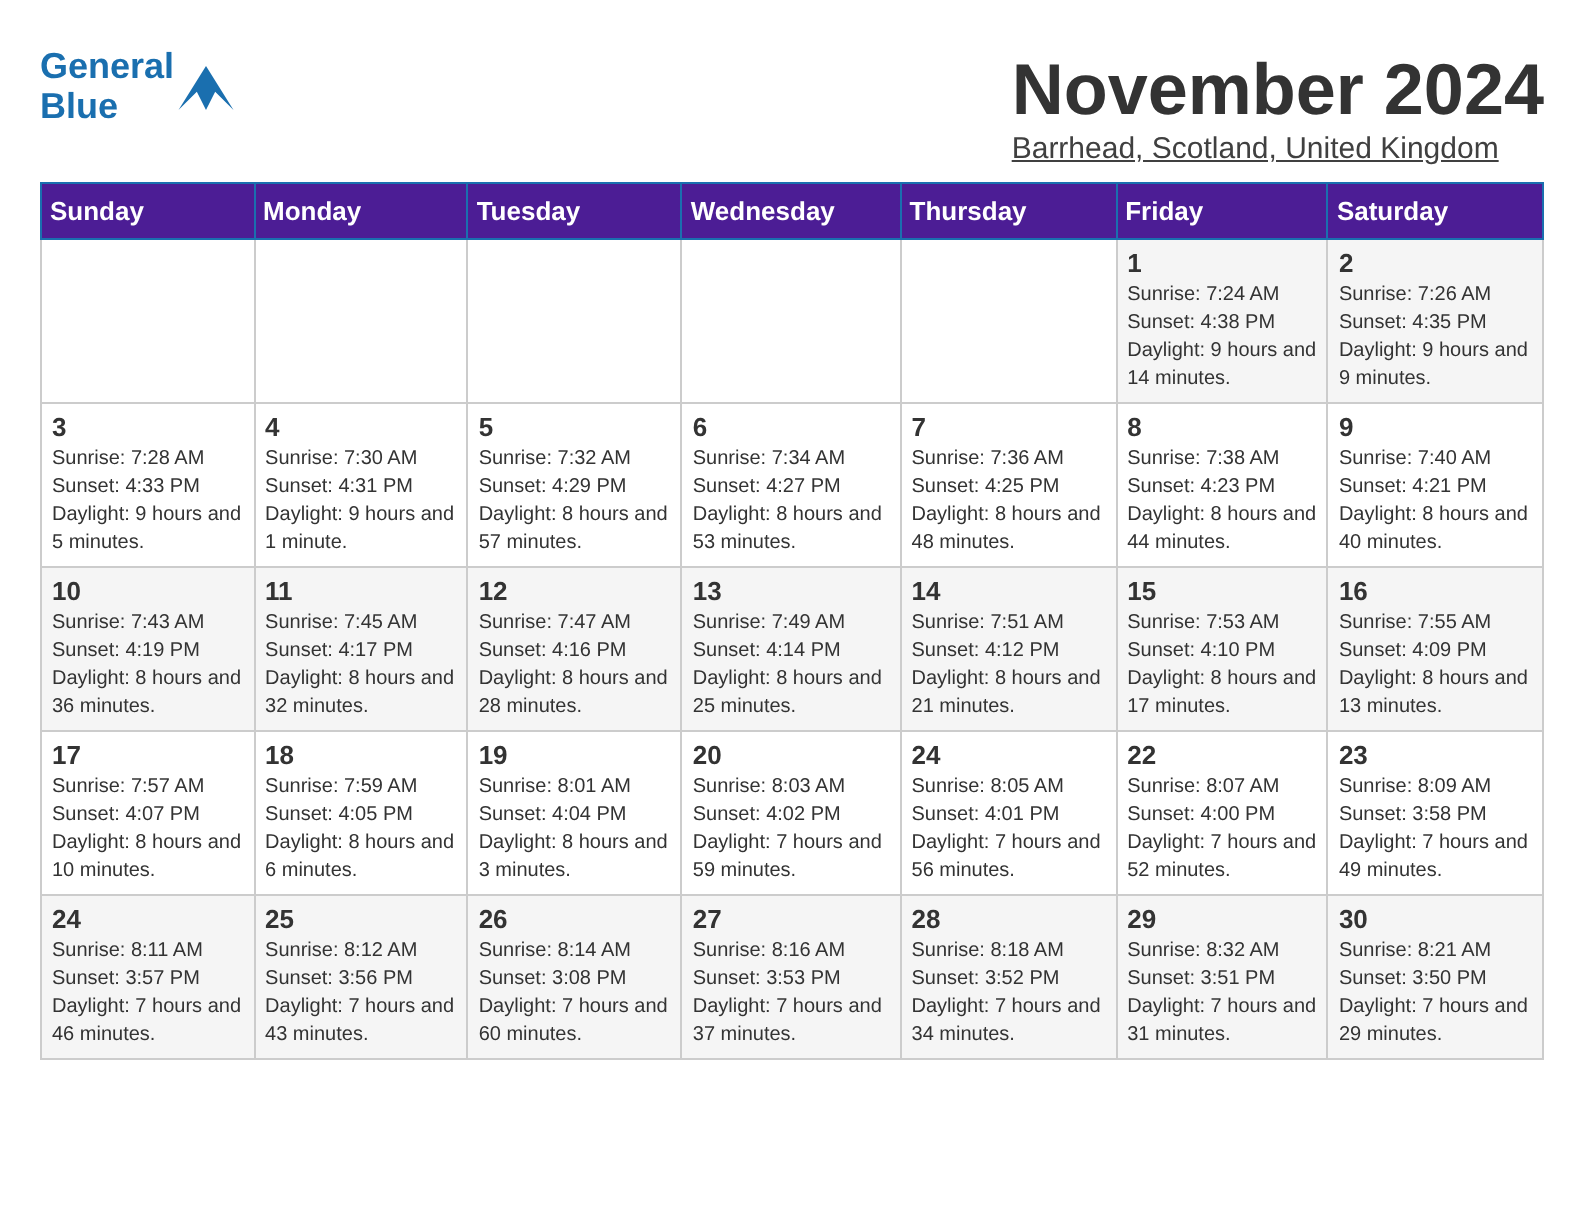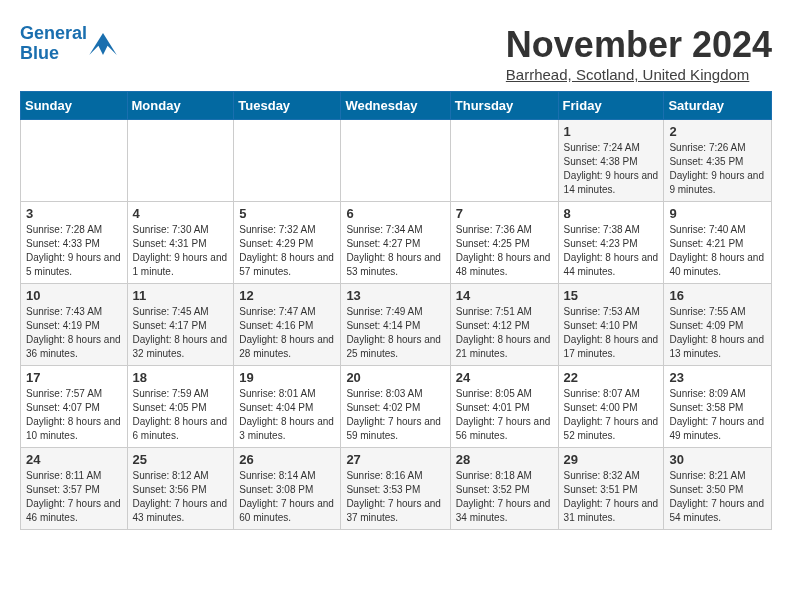--- a/index.html
+++ b/index.html
@@ -8,21 +8,21 @@
     .header { display: flex; justify-content: space-between; align-items: flex-start; margin-bottom: 8px; }
     .logo { display: flex; align-items: center; }
     .logo-text { font-size: 18px; font-weight: bold; color: #333; line-height: 1.1; }
     .logo-text span { color: #1a6faf; }
     .logo-arrow { width: 28px; height: 22px; margin-left: 2px; }
     .title-block { }
     .month-title { font-size: 36px; font-weight: bold; color: #333; }
     .location { font-size: 15px; color: #404040; text-decoration: underline; }
     table { width: 100%; border-collapse: collapse; }
     thead tr th {
-      background: #0369a1;
+      background: #4c1d95;
       color: #fff;
       font-size: 13px;
       font-weight: bold;
       padding: 6px 4px;
       text-align: left;
       border: 1px solid #1a6faf;
     }
     tbody tr { vertical-align: top; }
     tbody tr:nth-child(odd) { background: #f5f5f5; }
     tbody tr:nth-child(even) { background: #ffffff; }
@@ -201,18 +201,18 @@
           <td>
             <div class="day-num">28</div>
             <div class="day-info"><span>Sunrise: 8:18 AM</span><br><span>Sunset: 3:52 PM</span><br><span>Daylight: 7 hours and 34 minutes.</span></div>
           </td>
           <td>
             <div class="day-num">29</div>
             <div class="day-info"><span>Sunrise: 8:32 AM</span><br><span>Sunset: 3:51 PM</span><br><span>Daylight: 7 hours and 31 minutes.</span></div>
           </td>
           <td>
             <div class="day-num">30</div>
-            <div class="day-info"><span>Sunrise: 8:21 AM</span><br><span>Sunset: 3:50 PM</span><br><span>Daylight: 7 hours and 54 minutes.</span></div>
+            <div class="day-info"><span>Sunrise: 8:21 AM</span><br><span>Sunset: 3:50 PM</span><br><span>Daylight: 7 hours and 29 minutes.</span></div>
           </td>
         </tr>
       </tbody>
   </table>
 </div>
 
 </body></html>

